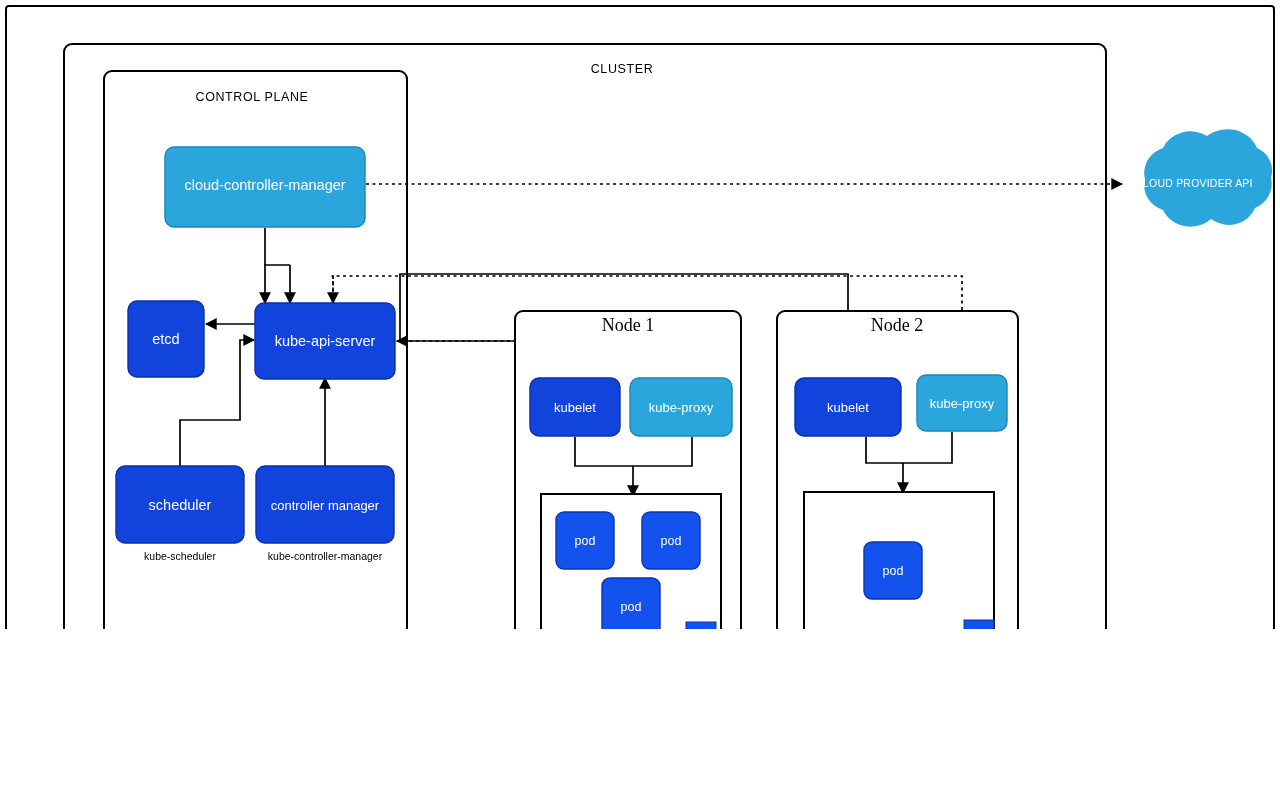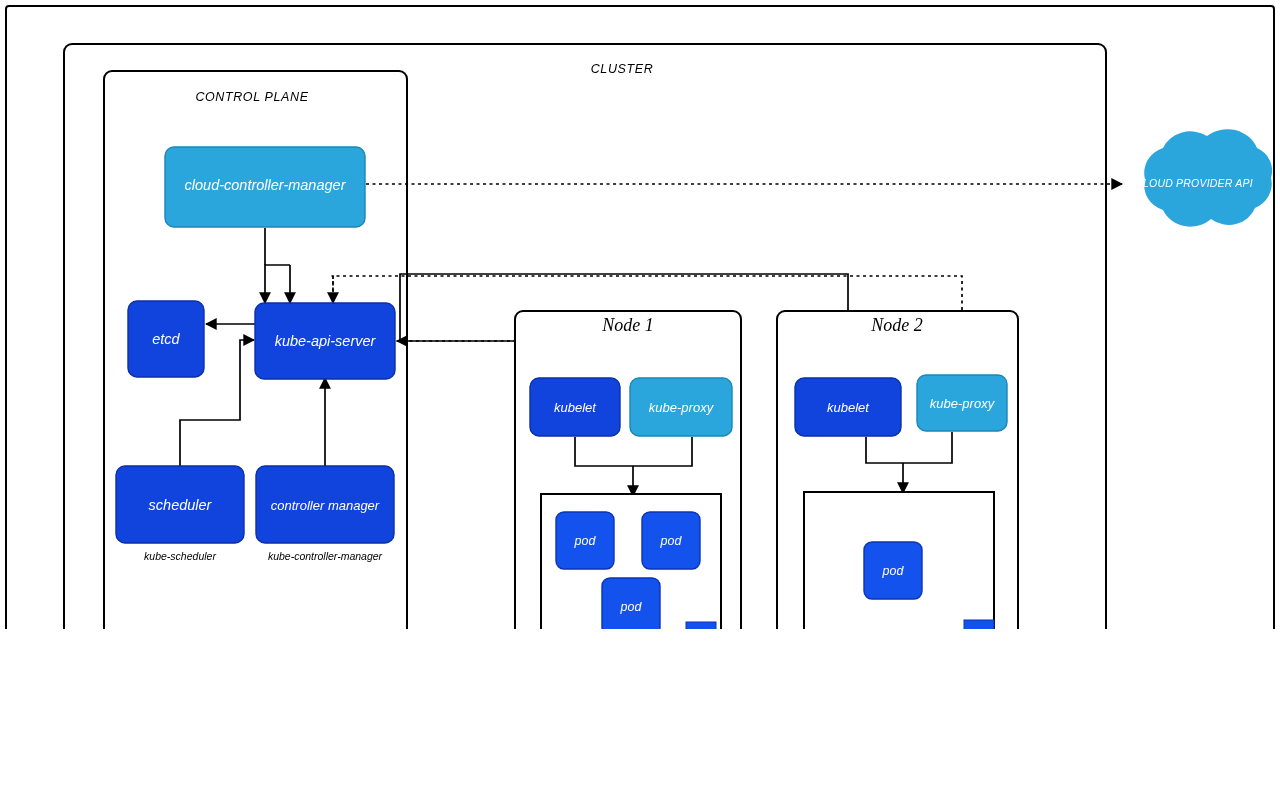--- a/index.html
+++ b/index.html
@@ -7,21 +7,20 @@
     padding: 0;
     background: #ffffff;
   }
   #stage {
     position: relative;
     width: 1280px;
     height: 629px;
     background: #ffffff;
     font-family: "Liberation Sans", sans-serif;
     overflow: hidden;
-    font-style: italic;
   }
   svg.layer {
     position: absolute;
     left: 0;
     top: 0;
     width: 1280px;
     height: 805px;
   }
   .frame-outer, .frame-cluster, .frame-cp, .frame-node {
     fill: #ffffff;

